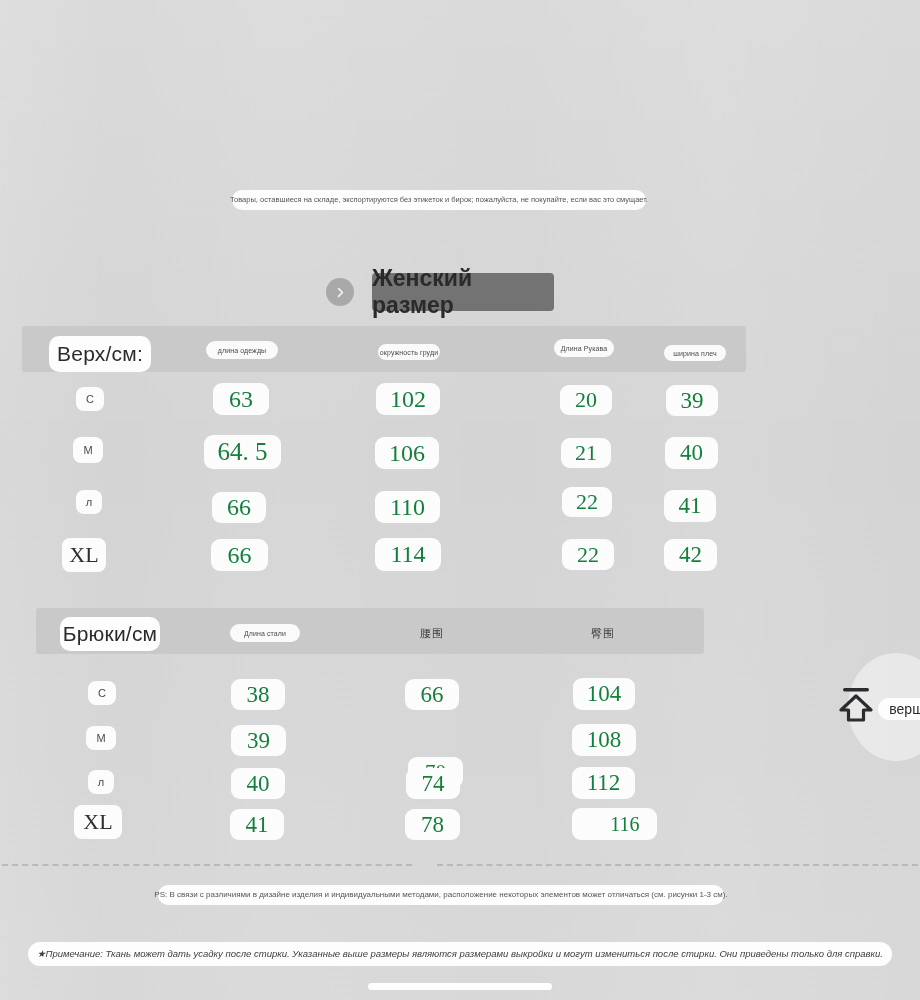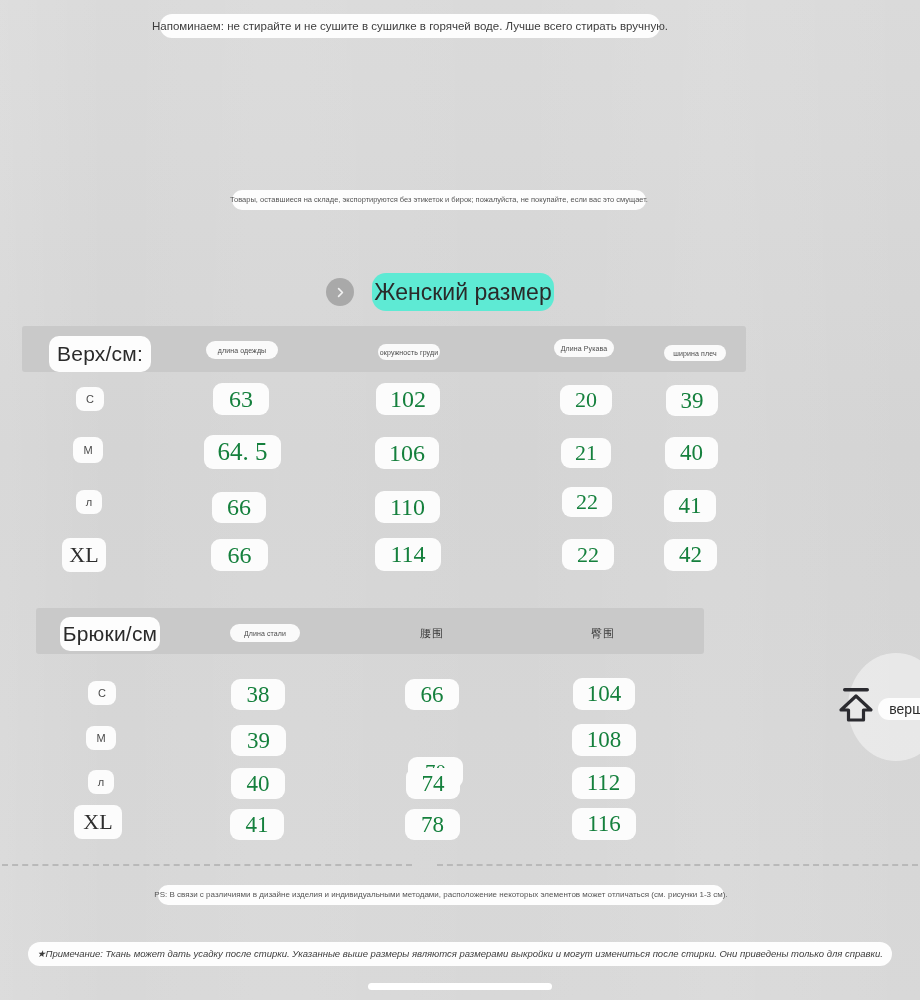--- a/index.html
+++ b/index.html
@@ -87,24 +87,24 @@
   
   .round-btn{
     position:absolute;
     width:28px;height:28px;border-radius:50%;
     background:#a9a9a9;
     display:flex;align-items:center;justify-content:center;
   }
   .round-btn svg{display:block;}
   .main-title{
     position:absolute;
-    background:#5eead4;
-    border-radius:14px;
-    display:flex;align-items:center;justify-content:center;
-    font-size:23px;color:#2a2a2a;
+    background:#737373;
+    border-radius:4px;
+    display:flex;align-items:center;justify-content:center;
+    font-size:23px;color:#2a2a2a;font-weight:bold;
   }
 
   
   .fab{
     position:absolute;
     left:848px;top:653px;
     width:96px;height:108px;
     border-radius:50%;
     background:rgba(247,247,247,0.55);
     display:flex;flex-direction:row;align-items:center;justify-content:center;text-align:right;
@@ -135,21 +135,20 @@
     border-radius:6px;
   }
 </style>
 </head>
 <body>
 
 <div class="page-bg"></div>
 
 <div class="layer">
 
-  <div class="pill notice" style="left:160px;top:14px;width:500px;height:24px;">Напоминаем: не стирайте и не сушите в сушилке в горячей воде. Лучше всего стирать вручную.</div>
 
 
   <div class="pill notice tiny" style="left:232px;top:190px;width:414px;height:20px;">Товары, оставшиеся на складе, экспортируются без этикеток и бирок; пожалуйста, не покупайте, если вас это смущает.</div>
 
   <div class="round-btn" style="left:326px;top:278px;">
     <span>
       <svg width="13" height="13" viewBox="0 0 13 13" aria-hidden="true">
         <path d="M4.6 2.6 L8.4 6.5 L4.6 10.4" fill="none" stroke="#f2f2f2" stroke-width="1.7" stroke-linecap="round" stroke-linejoin="round"></path>
       </svg>
     </span>
@@ -208,21 +207,21 @@
   <div class="cell" style="left:572px;top:724px;width:64px;height:32px;font-size:23px;">108</div>
 
   <div class="cell size" style="left:88px;top:770px;width:26px;height:24px;">л</div>
   <div class="cell" style="left:231px;top:768px;width:54px;height:31px;font-size:23px;">40</div>
   <div class="cell" style="left:406px;top:768px;width:54px;height:31px;font-size:23px;">74</div>
   <div class="cell" style="left:572px;top:767px;width:63px;height:32px;font-size:23px;">112</div>
 
   <div class="cell size big" style="left:74px;top:805px;width:48px;height:34px;">XL</div>
   <div class="cell" style="left:230px;top:809px;width:54px;height:31px;font-size:23px;">41</div>
   <div class="cell" style="left:405px;top:809px;width:55px;height:31px;font-size:23px;">78</div>
-  <div class="cell" style="left:572px;top:808px;width:64px;height:32px;font-size:23px;">116</div>
+  <div class="cell" style="left:572px;top:808px;width:64px;height:32px;font-size:20px;padding-left:21px;">116</div>
 
   <div class="fab">
     <span class="glyph">
       <svg width="44" height="42" viewBox="0 0 44 42" aria-hidden="true">
         <rect x="9" y="3" width="26" height="3.4" rx="1.7" fill="#2b2b30"></rect>
         <path d="M22 11 L37 25 L29.5 25 L29.5 35 L14.5 35 L14.5 25 L7 25 Z" fill="none" stroke="#2b2b30" stroke-width="3.2" stroke-linejoin="round"></path>
       </svg>
     </span>
     <span class="lbl">вершина</span>
   </div>

